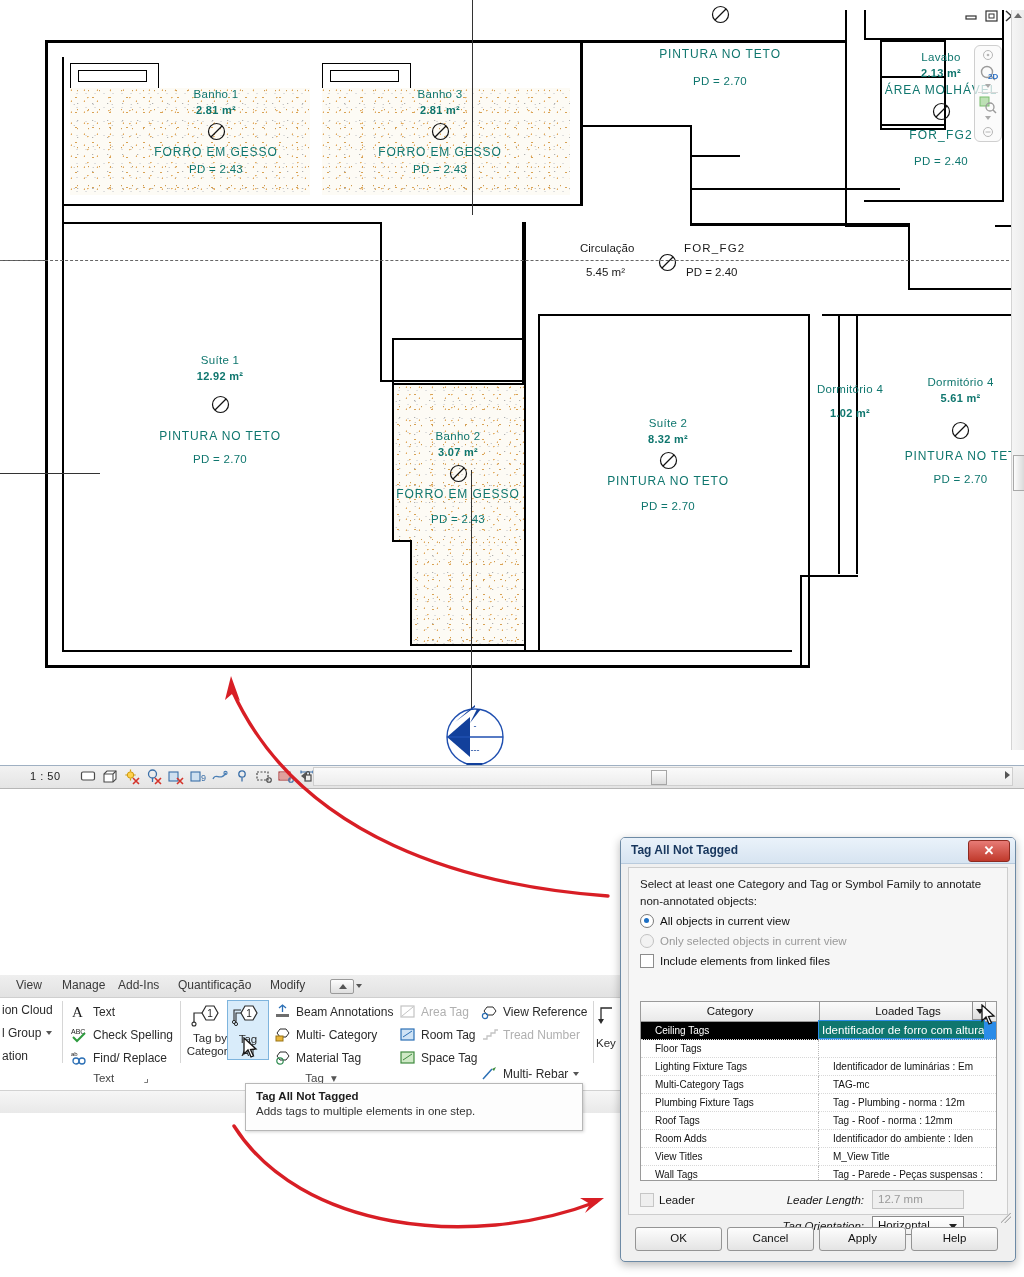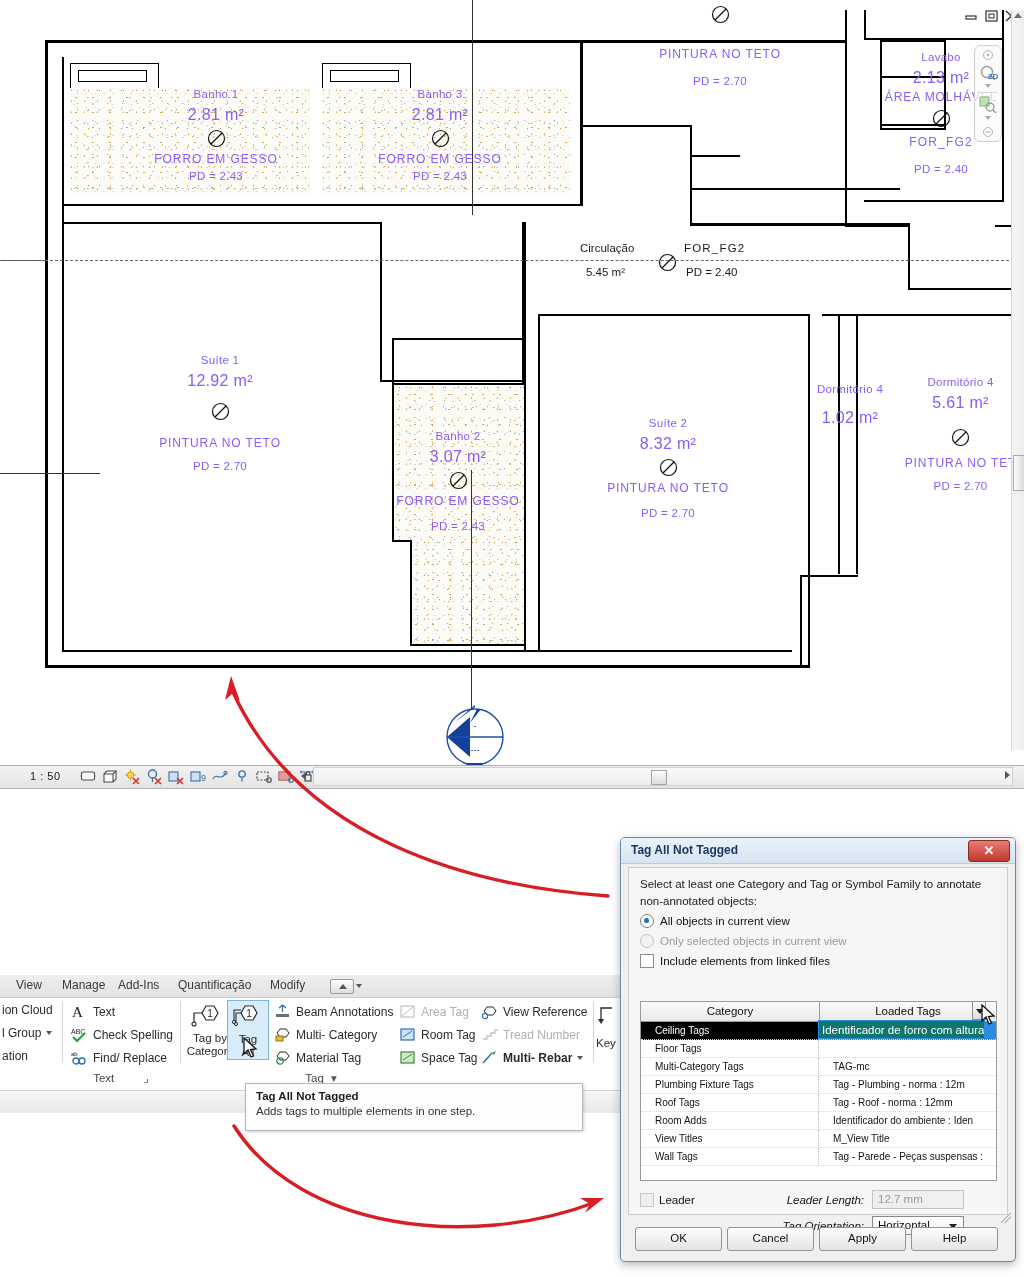--- a/index.html
+++ b/index.html
@@ -23,27 +23,27 @@
       radial-gradient(circle at 10% 20%, #e0a75a 0.6px, transparent 0.9px),
       radial-gradient(circle at 35% 62%, #d8a254 0.6px, transparent 0.9px),
       radial-gradient(circle at 68% 14%, #cf9a4e 0.6px, transparent 0.9px),
       radial-gradient(circle at 85% 75%, #e3ad63 0.6px, transparent 0.9px),
       radial-gradient(circle at 52% 90%, #b0b0b0 0.5px, transparent 0.8px),
       radial-gradient(circle at 22% 78%, #c9c9c9 0.5px, transparent 0.8px),
       radial-gradient(circle at 78% 40%, #ddd 0.5px, transparent 0.8px);
     background-size:13px 11px, 17px 15px, 11px 19px, 21px 13px, 15px 17px, 19px 21px, 9px 14px;
   }
   .roomlabel{
-    position:absolute;color:#8b5cf6;
+    position:absolute;color:#0f766e;
     font-family:"Liberation Sans", sans-serif;
     text-align:center;white-space:nowrap;line-height:1.45;
     letter-spacing:.3px;
   }
   .rl-name{font-size:11.5px;}
-  .rl-area{font-size:16px;}
+  .rl-area{font-size:11px;font-weight:bold;}
   .rl-type{font-size:12px;letter-spacing:.9px;}
   .rl-pd{font-size:11.5px;}
   .ceil-sym{display:block;margin:3px auto;}
   
   #statusbar{
     position:absolute;left:0;top:765px;width:1024px;height:22px;
     background:linear-gradient(#f2f2f2,#e4e4e4);
     border-top:1px solid #9fb0c2;border-bottom:1px solid #b6b6b6;
     font-size:11px;color:#222;
   }
@@ -626,21 +626,21 @@
       <span>View  Reference</span>
     </div>
     <div class="ritem dis" style="left:300px;top:29px;">
       <span class="ricon">
         <svg width="17" height="17" viewBox="0 0 17 17">
             <path d="M2 13 h4 v-3 h4 v-3 h4 v-3 h3" fill="none" stroke="#c3c3c3" stroke-width="1.3"></path>
           </svg>
       </span>
       <span>Tread  Number</span>
     </div>
-    <div class="ritem" style="left:300px;top:52px;font-weight:bold;">
+    <div class="ritem" style="left:300px;top:68px;">
       <span class="ricon">
         <svg width="17" height="17" viewBox="0 0 17 17">
             <path d="M2 14 L11 4" stroke="#2b6fb5" stroke-width="1.5"></path>
             <path d="M11 4 L15 2 L13 6 Z" fill="#3a8a3a"></path>
           </svg>
       </span>
       <span>Multi- Rebar</span>
       <span style="width:0;height:0;border-left:3px solid transparent;border-right:3px solid transparent;border-top:4px solid #555;"></span>
     </div>
 
@@ -696,20 +696,24 @@
         <div class="th c1">Category</div>
         <div class="th c2">Loaded Tags</div>
       </div>
       <div class="row selected">
         <div class="cell c1">Ceiling Tags</div>
         <div class="cell c2">dentificador de forro com altura</div>
       </div>
       <div class="row">
         <div class="cell c1">Floor Tags</div>
         <div class="cell c2"></div>
+      </div>
+      <div class="row">
+        <div class="cell c1">Lighting Fixture Tags</div>
+        <div class="cell c2">Identificador de luminárias : Em</div>
       </div>
       <div class="row">
         <div class="cell c1">Multi-Category Tags</div>
         <div class="cell c2">TAG-mc</div>
       </div>
       <div class="row">
         <div class="cell c1">Plumbing Fixture Tags</div>
         <div class="cell c2">Tag - Plumbing - norma : 12m</div>
       </div>
       <div class="row">

